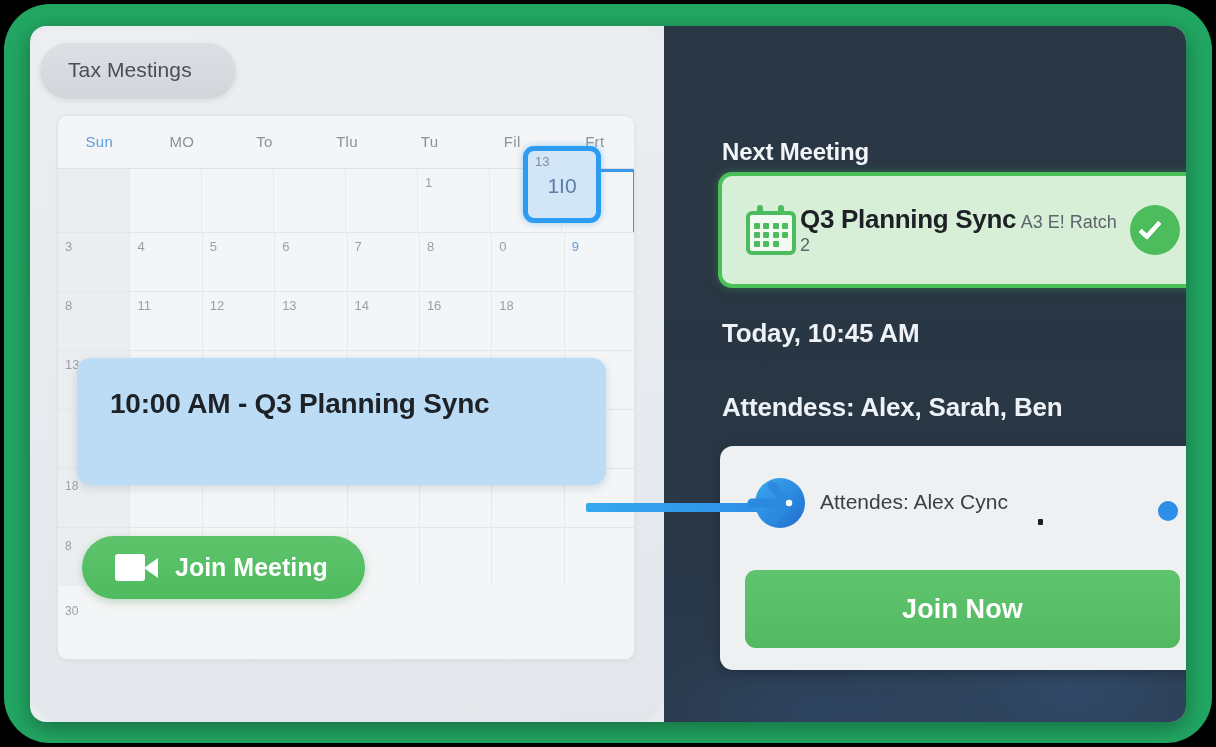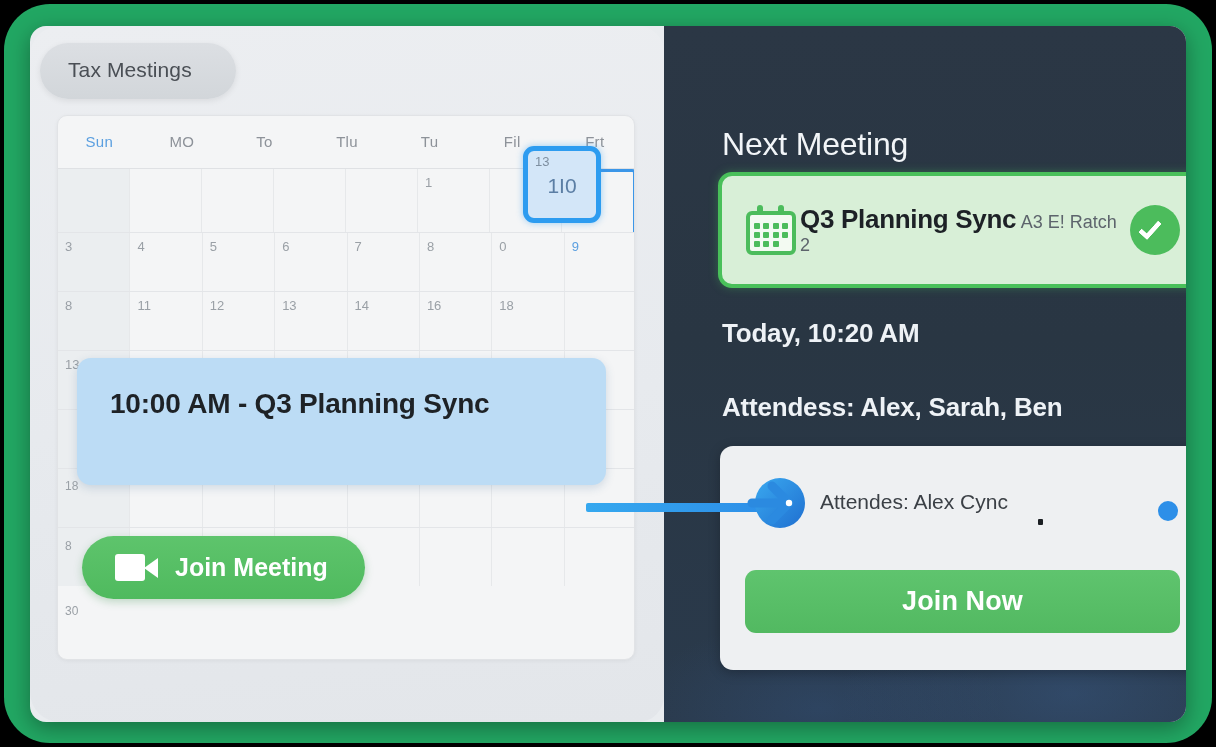--- a/index.html
+++ b/index.html
@@ -208,23 +208,23 @@
     position: absolute;
     left: 634px; top: 0;
     width: 522px; height: 696px;
     background:
       radial-gradient(ellipse 330px 160px at 78% 96%, rgba(60,98,150,.38) 0%, rgba(60,98,150,0) 70%),
       radial-gradient(ellipse 260px 130px at 30% 98%, rgba(55,92,145,.30) 0%, rgba(55,92,145,0) 70%),
       linear-gradient(180deg,#2b3745 0%,#293643 45%,#2a3a4c 100%);
   }
   #detail-title {
     position: absolute;
-    left: 58px; top: 100px;
-    font-size: 32px;
-    font-weight: 400;
+    left: 58px; top: 112px;
+    font-size: 24px;
+    font-weight: 700;
     color: #f2f5f8;
     letter-spacing: -.2px;
     filter: blur(.25px);
   }
 
   #next-meeting-card {
     position: absolute;
     left: 54px; top: 146px;
     width: 490px; height: 116px;
     background: #d8efd7;
@@ -323,21 +323,21 @@
   }
   #attendee-status-dot {
     position: absolute;
     right: 28px; top: 55px;
     width: 20px; height: 20px;
     background: #2d8fe8; border-radius: 50%;
   }
   #join-now-btn {
     position: absolute;
     left: 25px; top: 124px;
-    width: 435px; height: 63px;
+    width: 435px; height: 78px;
     background: linear-gradient(180deg,#5fc46e 0%,#52b961 100%);
     border-radius: 11px;
     display: flex; align-items: center; justify-content: center;
     cursor: pointer;
   }
   #join-now-label {
     font-size: 27px; font-weight: 700; color: #fff;
     letter-spacing: .1px; filter: blur(.25px);
   }
 
@@ -617,21 +617,21 @@
         </span>
         <span id="next-meeting-texts">
           <span id="next-meeting-name">Q3 Planning Sync</span>
           <span id="next-meeting-sub">A3 E! Ratch 2</span>
         </span>
         <span id="next-meeting-check">
           <span class="tick"></span>
         </span>
       </div>
 
-      <div id="detail-time">Today, 10:20 AM</div>
+      <div id="detail-time">Today, 10:45 AM</div>
 
       <div id="detail-attendees">Attendess: Alex, Sarah, Ben</div>
 
       <div id="attendee-card">
         <div id="attendee-row-label">Attendes: Alex Cync</div>
         <div id="attendee-row-dot-small"></div>
         <div id="attendee-status-dot"></div>
         <div id="join-now-btn">
           <span id="join-now-label">Join Now</span>
         </div>

